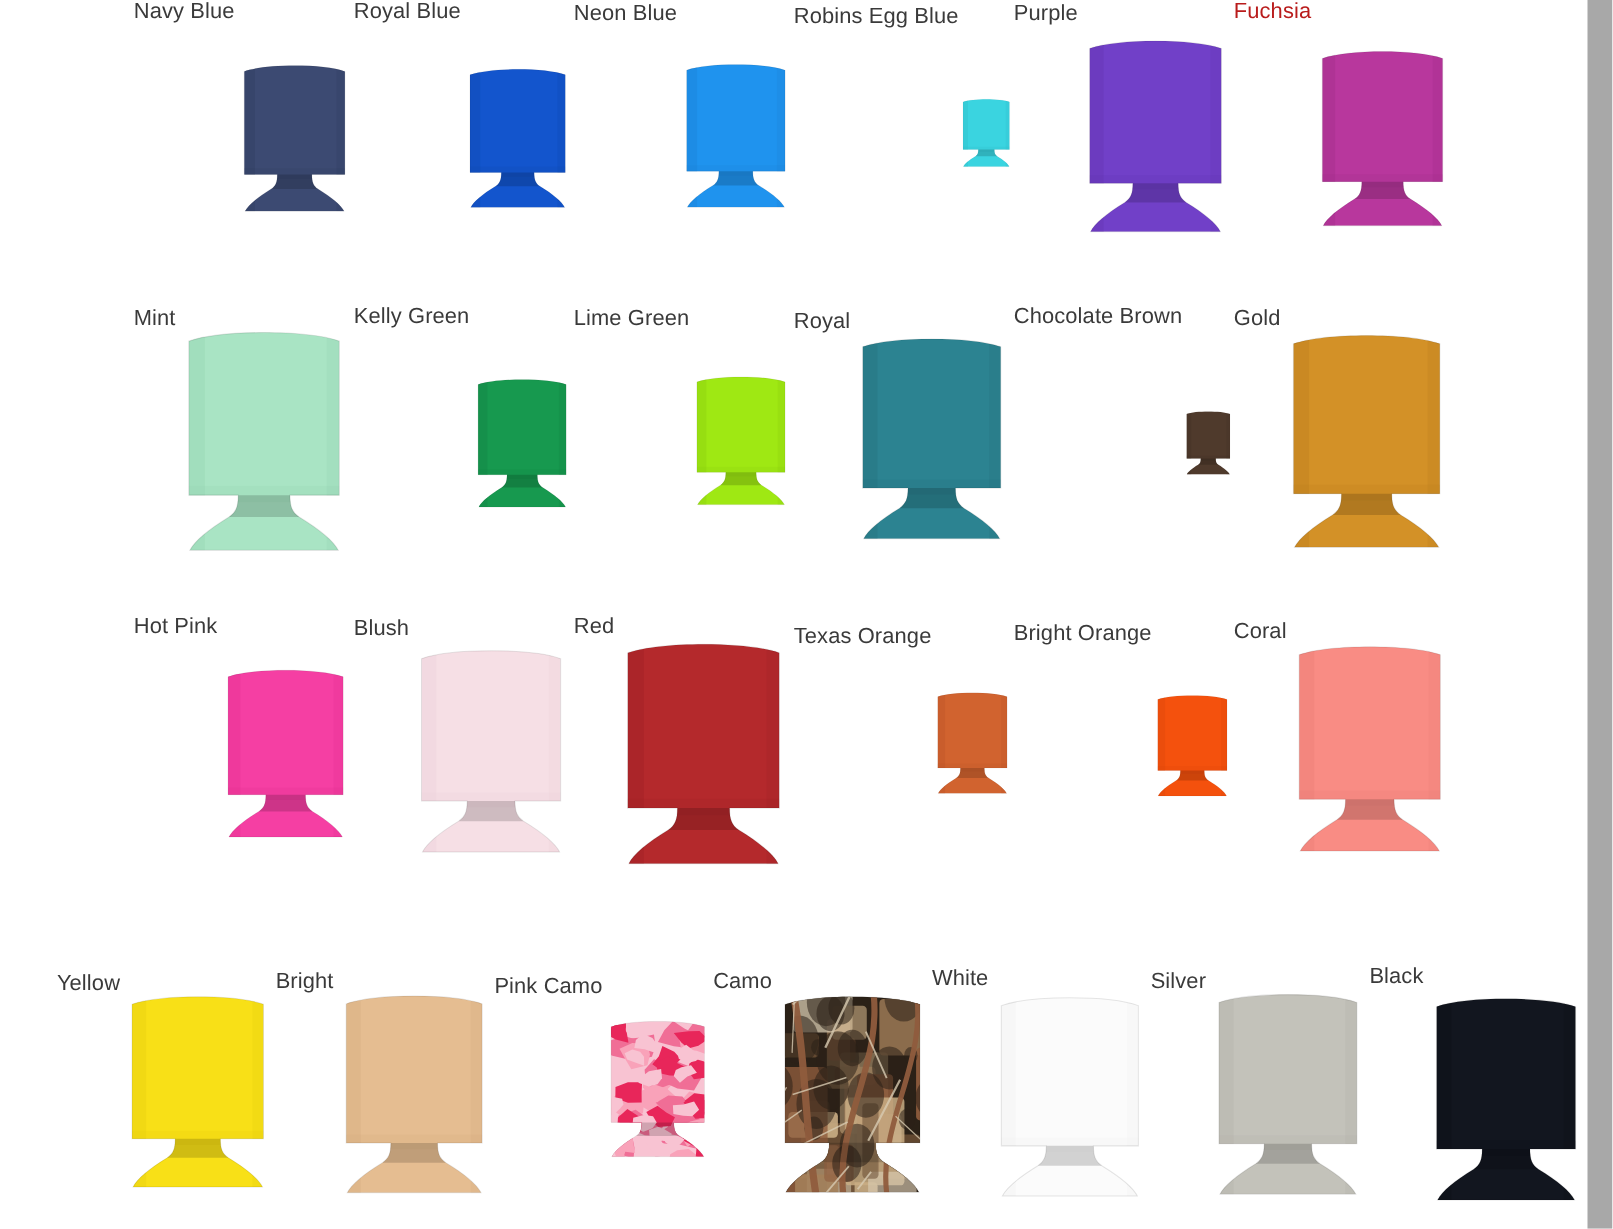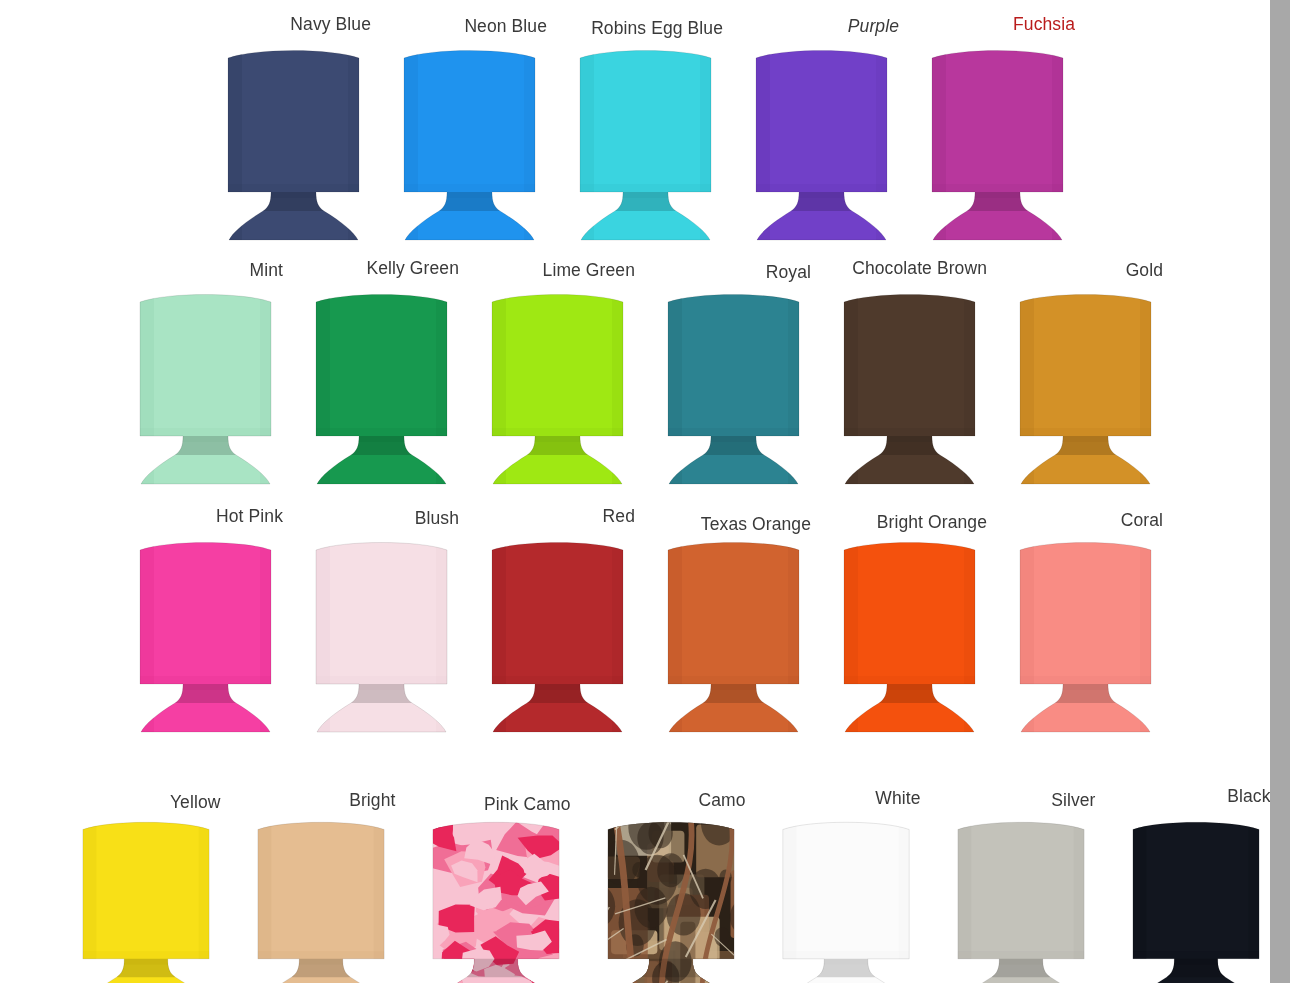--- a/index.html
+++ b/index.html
@@ -42,23 +42,22 @@
     align-items: flex-start;
   }
   .row-1 { top: 0px;   height: 246px; }
   .row-2 { top: 244px; height: 248px; }
   .row-3 { top: 492px; height: 248px; }
   .row-4 { top: 772px; height: 243px; padding-left: 23px; }
 
   .swatch {
     position: relative;
     display: flex;
-    flex-direction: column;
-    align-items: flex-end;
-    margin-top: 16px;
+    flex-direction: row;
+    align-items: flex-start;
   }
   .row-1 .swatch, .row-2 .swatch, .row-3 .swatch {
     width: 176px;
   }
   .row-4 .swatch {
     width: 175px;
   }
 
   .swatch-label {
     font-size: 17.5px;
@@ -104,20 +103,40 @@
               <rect x="0" y="0" width="26" height="200" fill="#2f3b5c" opacity="0.30"></rect>
               <rect x="132" y="0" width="23" height="200" fill="#2f3b5c" opacity="0.22"></rect>
               <rect x="0" y="140" width="155" height="14" fill="#2f3b5c" opacity="0.18"></rect>
             </g>
             <path d="M 55 148 L 100 148 C 100 158, 102 163, 108 167 L 47 167 C 53 163, 55 158, 55 148 Z" fill="#000" opacity="0.16"></path>
             <path d="M 12 14 C 40 4, 115 4, 143 14 L 143 148 L 100 148 C 100 158, 102 163, 108 167 C 126 178, 138 188, 142 196 L 13 196 C 17 188, 29 178, 47 167 C 53 163, 55 158, 55 148 L 12 148 Z" fill="none" stroke="rgba(0,0,0,0.10)" stroke-width="1"></path>
           </svg>
         </div>
       </div>
       <div class="swatch">
+        <div class="swatch-label" style="margin-top: 0px; color: rgb(58, 58, 58);">Royal Blue</div>
+        <div class="koozie-wrap" style="margin-top: 10px;">
+          <svg class="koozie-svg" viewBox="0 0 155 200" preserveAspectRatio="xMidYMid meet">
+            <defs>
+              <clipPath id="kz-clip-2">
+                <path d="M 12 14 C 40 4, 115 4, 143 14 L 143 148 L 100 148 C 100 158, 102 163, 108 167 C 126 178, 138 188, 142 196 L 13 196 C 17 188, 29 178, 47 167 C 53 163, 55 158, 55 148 L 12 148 Z"></path>
+              </clipPath>
+            </defs>
+            <g clip-path="url(#kz-clip-2)">
+              <rect x="0" y="0" width="155" height="200" fill="#1355cd"></rect>
+              <rect x="0" y="0" width="26" height="200" fill="#0f46a8" opacity="0.30"></rect>
+              <rect x="132" y="0" width="23" height="200" fill="#0f46a8" opacity="0.22"></rect>
+              <rect x="0" y="140" width="155" height="14" fill="#0f46a8" opacity="0.18"></rect>
+            </g>
+            <path d="M 55 148 L 100 148 C 100 158, 102 163, 108 167 L 47 167 C 53 163, 55 158, 55 148 Z" fill="#000" opacity="0.16"></path>
+            <path d="M 12 14 C 40 4, 115 4, 143 14 L 143 148 L 100 148 C 100 158, 102 163, 108 167 C 126 178, 138 188, 142 196 L 13 196 C 17 188, 29 178, 47 167 C 53 163, 55 158, 55 148 L 12 148 Z" fill="none" stroke="rgba(0,0,0,0.10)" stroke-width="1"></path>
+          </svg>
+        </div>
+      </div>
+      <div class="swatch">
         <div class="swatch-label" style="margin-top: 2px; color: rgb(58, 58, 58);">Neon Blue</div>
         <div class="koozie-wrap" style="margin-top: 8px;">
           <svg class="koozie-svg" viewBox="0 0 155 200" preserveAspectRatio="xMidYMid meet">
             <defs>
               <clipPath id="kz-clip-3">
                 <path d="M 12 14 C 40 4, 115 4, 143 14 L 143 148 L 100 148 C 100 158, 102 163, 108 167 C 126 178, 138 188, 142 196 L 13 196 C 17 188, 29 178, 47 167 C 53 163, 55 158, 55 148 L 12 148 Z"></path>
               </clipPath>
             </defs>
             <g clip-path="url(#kz-clip-3)">
               <rect x="0" y="0" width="155" height="200" fill="#1f93ee"></rect>
@@ -144,21 +163,21 @@
               <rect x="0" y="0" width="26" height="200" fill="#2fb8c4" opacity="0.30"></rect>
               <rect x="132" y="0" width="23" height="200" fill="#2fb8c4" opacity="0.22"></rect>
               <rect x="0" y="140" width="155" height="14" fill="#2fb8c4" opacity="0.18"></rect>
             </g>
             <path d="M 55 148 L 100 148 C 100 158, 102 163, 108 167 L 47 167 C 53 163, 55 158, 55 148 Z" fill="#000" opacity="0.16"></path>
             <path d="M 12 14 C 40 4, 115 4, 143 14 L 143 148 L 100 148 C 100 158, 102 163, 108 167 C 126 178, 138 188, 142 196 L 13 196 C 17 188, 29 178, 47 167 C 53 163, 55 158, 55 148 L 12 148 Z" fill="none" stroke="rgba(0,0,0,0.10)" stroke-width="1"></path>
           </svg>
         </div>
       </div>
       <div class="swatch">
-        <div class="swatch-label" style="margin-top: 2px; color: rgb(58, 58, 58); font-style: italic;">Purple</div>
+        <div class="swatch-label" style="margin-top: 2px; color: rgb(58, 58, 58);">Purple</div>
         <div class="koozie-wrap" style="margin-top: 8px;">
           <svg class="koozie-svg" viewBox="0 0 155 200" preserveAspectRatio="xMidYMid meet">
             <defs>
               <clipPath id="kz-clip-5">
                 <path d="M 12 14 C 40 4, 115 4, 143 14 L 143 148 L 100 148 C 100 158, 102 163, 108 167 C 126 178, 138 188, 142 196 L 13 196 C 17 188, 29 178, 47 167 C 53 163, 55 158, 55 148 L 12 148 Z"></path>
               </clipPath>
             </defs>
             <g clip-path="url(#kz-clip-5)">
               <rect x="0" y="0" width="155" height="200" fill="#7140c8"></rect>
               <rect x="0" y="0" width="26" height="200" fill="#5f33ab" opacity="0.30"></rect>

